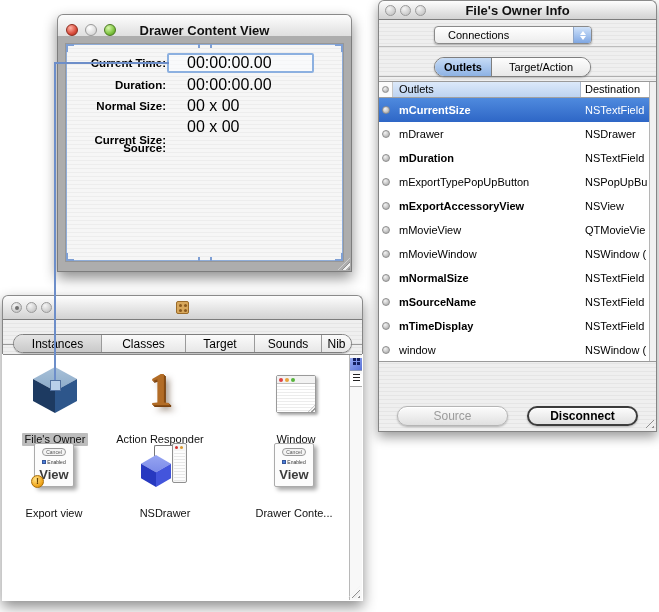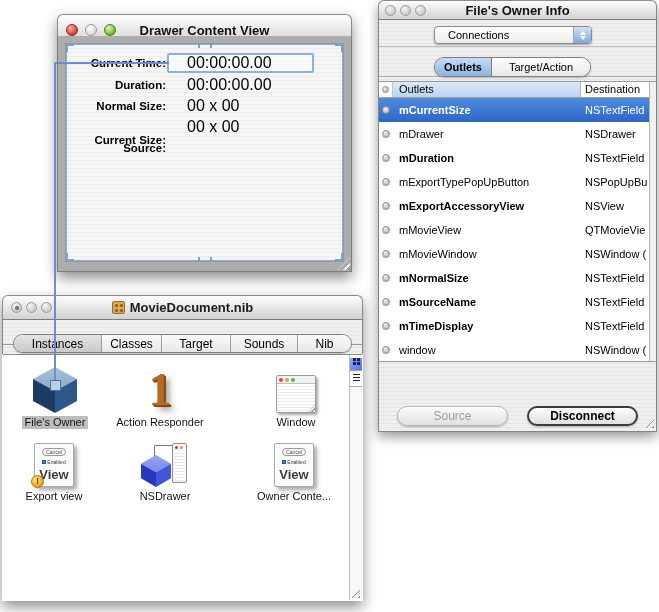--- a/index.html
+++ b/index.html
@@ -103,21 +103,21 @@
   .nw-content{position:absolute;top:59px;left:1px;right:1px;bottom:1px;background:#fff;border-top:1px solid #8a8a8a}
   .nw-scroll{position:absolute;right:0;top:0;bottom:0;width:13px;background:#f8f8f8;border-left:1px solid #b8b8b8}
   .sv-grid{height:13px;background:linear-gradient(135deg,#96aaf0,#5a72d8);border-bottom:1px solid #8f9ab8}
   .grid-glyph{display:block;width:3px;height:3px;margin:3px 0 0 3px;background:#131f60;box-shadow:4px 0 0 #131f60,0 4px 0 #131f60,4px 4px 0 #131f60}
   .sv-list{height:13px;background:#fff;border-bottom:1px solid #aaa}
   .list-glyph{display:block;width:7px;height:1px;margin:3px 0 0 3px;background:#222;box-shadow:0 3px 0 #222,0 6px 0 #222}
   .nib-item{position:absolute;width:70px;display:flex;flex-direction:column;align-items:center}
   .row1{top:8px}.row2{top:86px}
   .item-icon{height:50px;display:flex;align-items:flex-end;justify-content:center}
   .row2 .item-icon{height:46px}
-  .item-label{margin-top:3px;font-size:11px;color:#111;white-space:nowrap;line-height:13px}
+  .item-label{margin-top:20px;font-size:11px;color:#111;white-space:nowrap;line-height:13px}
   .label-sel{background:#bdbdbd;padding:0 3px;border-radius:1px}
   .cube{position:relative;width:44px;height:46px}
   .cube i{position:absolute;left:0;top:0;width:100%;height:100%}
   .cube-top{clip-path:polygon(50% 0,100% 26%,50% 52%,0 26%);background:linear-gradient(to bottom,#a7c0d8,#7296ba)}
   .cube-left{clip-path:polygon(0 26%,50% 52%,50% 100%,0 74%);background:#1d3a61}
   .cube-right{clip-path:polygon(50% 52%,100% 26%,100% 74%,50% 100%);background:#2d568b}
   .fr-one{font-family:"Liberation Serif",serif;font-weight:bold;font-size:46px;line-height:46px;color:#b26c26;
     text-shadow:1px 1px 0 #8a4d12,2px 2px 0 #7a4210,5px 5px 6px rgba(60,30,0,.5)}
   .winicon{position:relative;width:40px;height:38px;background:#fff;border:1px solid #9a9a9a;border-radius:2px;box-shadow:2px 2px 3px rgba(0,0,0,.35)}
   .wi-bar{height:8px;border-bottom:1px solid #c0c0c0;background:#f2f2f2;display:flex;align-items:center;gap:2px;padding-left:2px}
@@ -310,34 +310,33 @@
       <i class="grip iw-grip"></i>
     </div>
   </div>
 
   <div class="window" id="nib-window">
     <div class="titlebar nw-titlebar">
       <div class="nw-titlegroup">
         <span class="nib-icon">
             <i class="nib-dots"></i>
           </span>
-        <span class="nw-title">MovieDocument.nib</span>
       </div>
       <div class="lights" style="gap:4px;margin-left:8px">
         <span class="tl tl-grey tl-dot" style="width:11px;height:11px"></span>
         <span class="tl tl-grey" style="width:11px;height:11px"></span>
         <span class="tl tl-grey" style="width:11px;height:11px"></span>
       </div>
     </div>
 
     <div class="nw-tabbar pin">
       <div class="tabline2"></div>
       <div class="tabcapsule">
         <div class="ntab sel" style="width:88px">Instances</div>
-        <div class="ntab" style="width:60px">Classes</div>
+        <div class="ntab" style="width:84px">Classes</div>
         <div class="ntab" style="width:69px">Target</div>
         <div class="ntab" style="width:67px">Sounds</div>
         <div class="ntab" style="flex:1">Nib</div>
       </div>
     </div>
 
     <div class="nw-content">
 
       <div class="nib-item row1" style="left:17px">
         <div class="item-icon">
@@ -409,21 +408,21 @@
         <div class="item-icon">
           <span class="viewicon">
             <span class="vi-btn">Cancel</span>
             <span class="vi-check">
                 <i class="vi-box"></i>
                 <span>Enabled</span>
               </span>
             <span class="vi-title">View</span>
           </span>
         </div>
-        <span class="item-label">Owner Conte...</span>
+        <span class="item-label">Drawer Conte...</span>
       </div>
 
       <div class="nw-scroll">
         <div class="sv-grid">
             <i class="grid-glyph"></i>
           </div>
         <div class="sv-list">
             <i class="list-glyph"></i>
           </div>
       </div>

